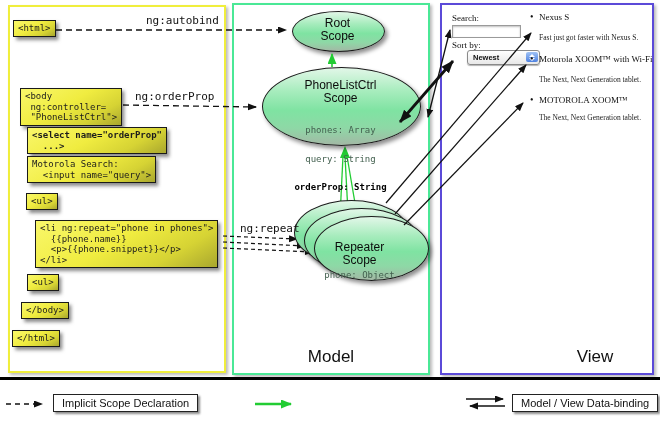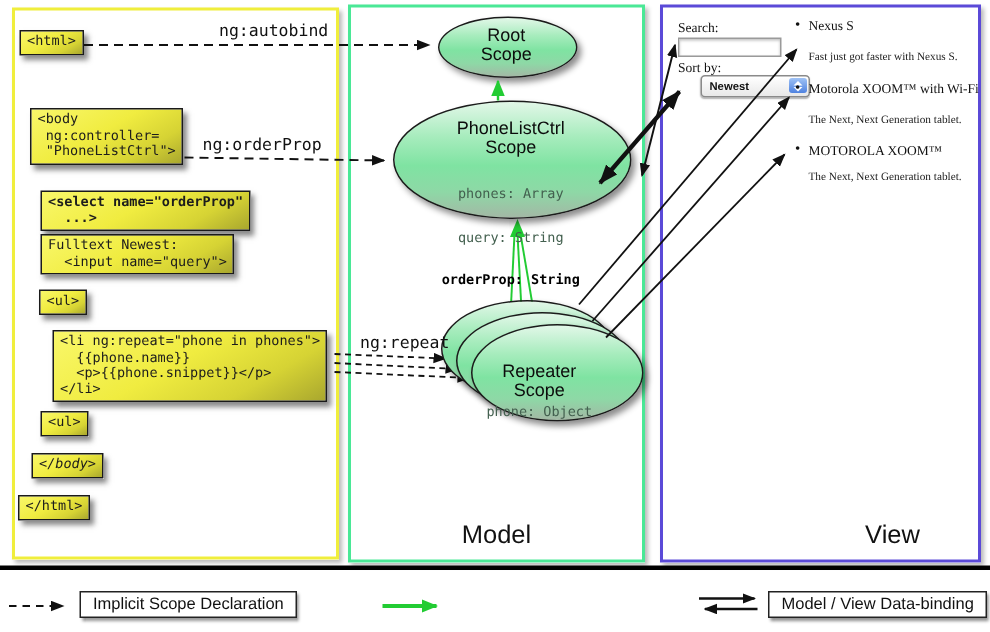--- a/index.html
+++ b/index.html
@@ -95,52 +95,52 @@
       <line x1="223" y1="236" x2="297" y2="239" marker-end="url(#ah)"></line>
       <line x1="223" y1="242" x2="305" y2="246" marker-end="url(#ah)"></line>
       <line x1="223" y1="248" x2="313" y2="252" marker-end="url(#ah)"></line>
     </g>
   </svg>
 
   <div class="code-box" style="left:13px;top:20px;">
     <div>&lt;html&gt;</div>
   </div>
 
-  <div class="code-box" style="left:20px;top:72px;">
+  <div class="code-box" style="left:20px;top:88px;">
     <div>&lt;body</div>
     <div> ng:controller=</div>
     <div> "PhoneListCtrl"&gt;</div>
   </div>
 
   <div class="code-box bold" style="left:27px;top:127px;">
     <div>&lt;select name="orderProp"</div>
     <div>  ...&gt;</div>
   </div>
 
   <div class="code-box" style="left:27px;top:156px;">
-    <div>Fulltext Newest:</div>
+    <div>Motorola Search:</div>
     <div>  &lt;input name="query"&gt;</div>
   </div>
 
   <div class="code-box" style="left:26px;top:193px;">
     <div>&lt;ul&gt;</div>
   </div>
 
   <div class="code-box" style="left:35px;top:220px;">
     <div>&lt;li ng:repeat="phone in phones"&gt;</div>
     <div>  {{phone.name}}</div>
     <div>  &lt;p&gt;{{phone.snippet}}&lt;/p&gt;</div>
     <div>&lt;/li&gt;</div>
   </div>
 
   <div class="code-box" style="left:27px;top:274px;">
     <div>&lt;ul&gt;</div>
   </div>
 
-  <div class="code-box" style="left:21px;top:302px;font-style:italic;">
+  <div class="code-box" style="left:21px;top:302px;">
     <div>&lt;/body&gt;</div>
   </div>
 
   <div class="code-box" style="left:12px;top:330px;">
     <div>&lt;/html&gt;</div>
   </div>
 
   <div class="directive" style="left:146px;top:14px;">ng:autobind</div>
   <div class="directive" style="left:135px;top:90px;">ng:orderProp</div>
   <div class="directive" style="left:240px;top:222px;">ng:repeat</div>

